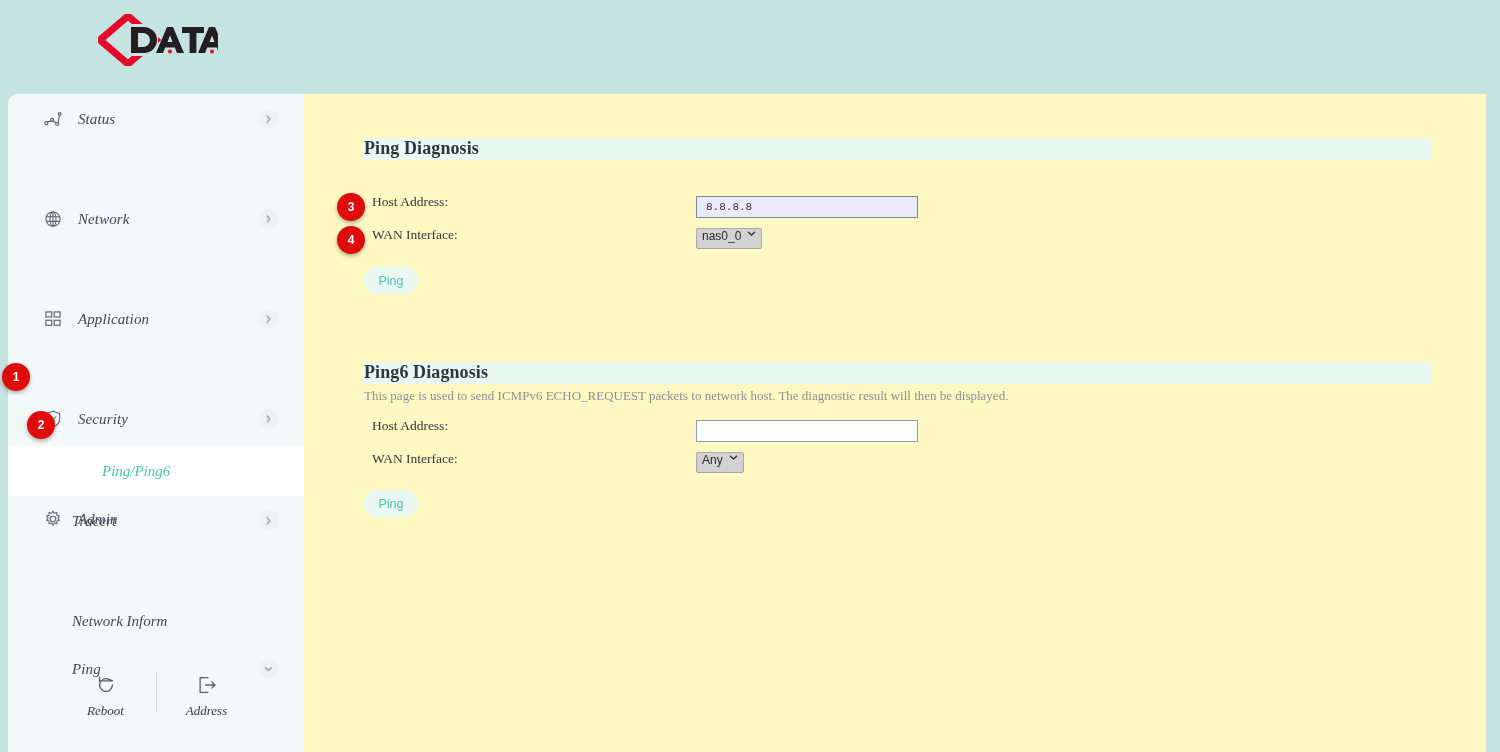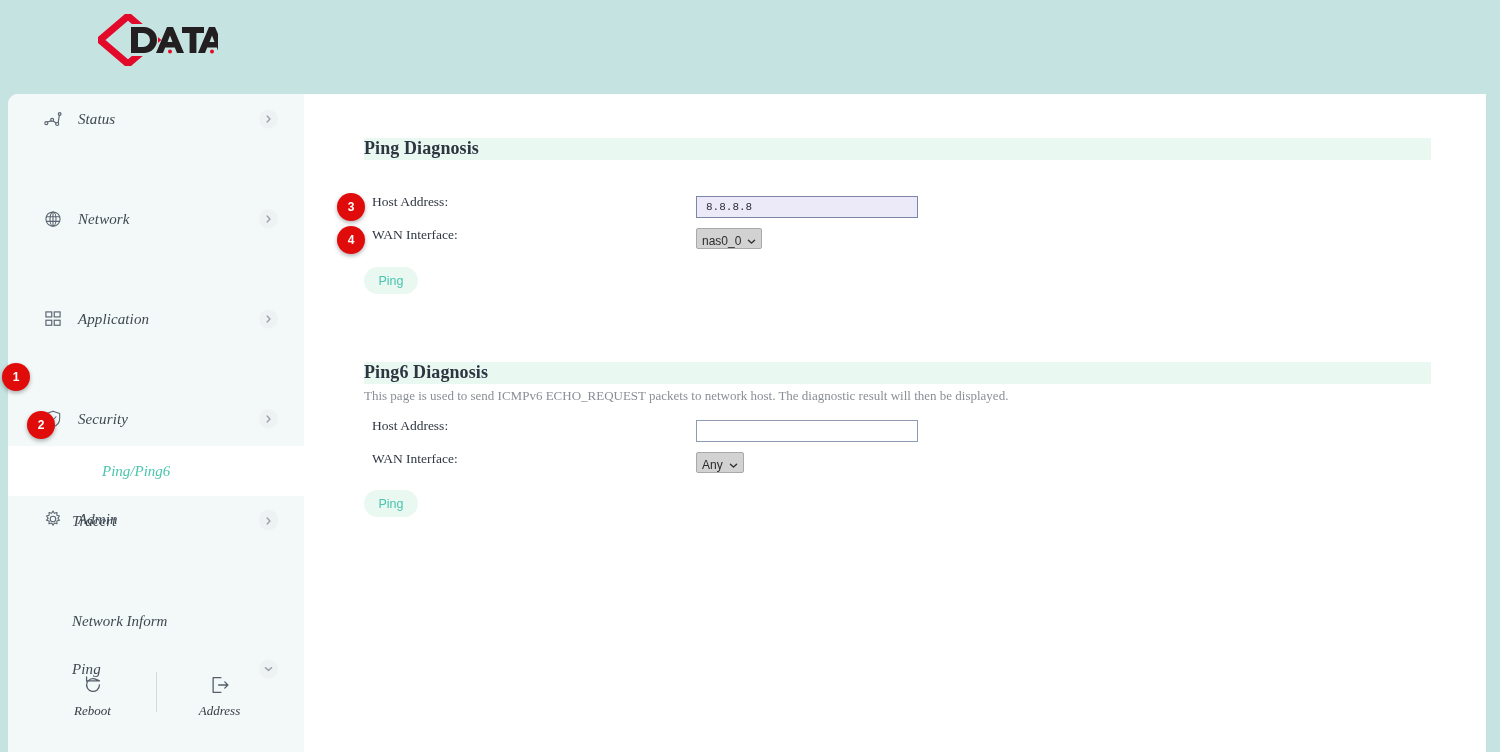--- a/index.html
+++ b/index.html
@@ -103,21 +103,21 @@
   }
 
   
   #side-footer {
     position: absolute;
     left: 0; top: 578px;
     width: 296px;
     display: flex;
     justify-content: center;
     align-items: center;
-    gap: 17px;
+    gap: 4px;
   }
   .foot-btn {
     width: 64px;
     display: flex;
     flex-direction: column;
     align-items: center;
     cursor: pointer;
     color: #4a535e;
   }
   .foot-btn .foot-icon {
@@ -135,22 +135,22 @@
     height: 40px;
     background: #d3dcdc;
     margin: 0 14px;
     align-self: flex-start;
   }
 
   
   #main {
     position: absolute;
     left: 304px; top: 94px;
-    width: 1182px; height: 558px;
-    background: #ffffff;
+    width: 1182px; height: 658px;
+    background: #fef9c3;
     overflow: hidden;
   }
   .panel-head {
     position: absolute;
     left: 60px;
     width: 1067px;
     height: 22px;
     background: #eaf8f2;
   }
   .panel-title {
@@ -194,21 +194,21 @@
     border: 1px solid #7d88a8;
   }
   .sel {
     position: absolute;
     left: 392px;
     height: 21px;
     background: #d2d2d2;
     border: 1px solid #a9a9a9;
     border-radius: 2px;
     display: flex;
-    align-items: flex-end;
+    align-items: flex-start;
     padding: 0 5px;
     font-family: "Liberation Sans", sans-serif;
     font-size: 12px;
     color: #2b2b2b;
     cursor: pointer;
     gap: 6px;
   }
   .sel .caret {
     color: #2b2b2b;
     font-size: 10px;

